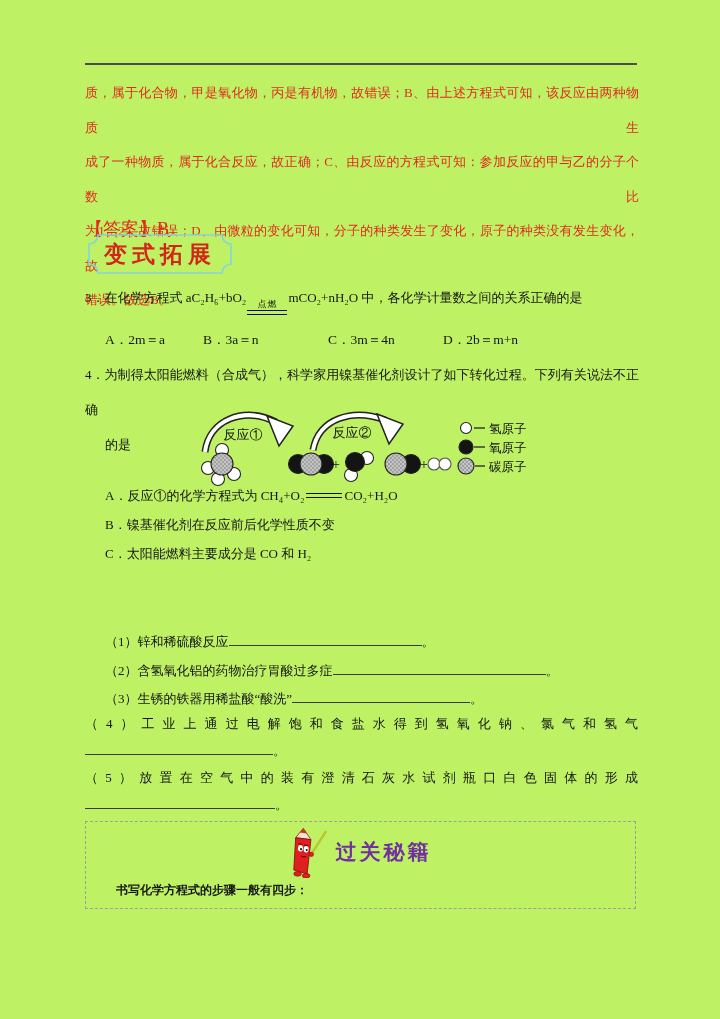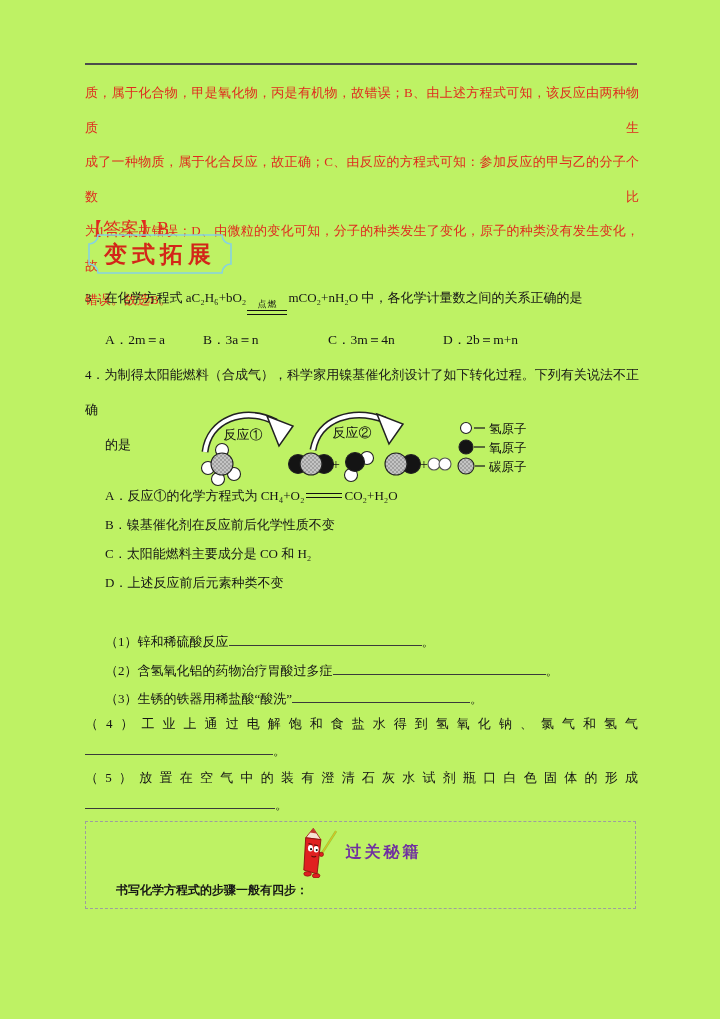--- a/index.html
+++ b/index.html
@@ -48,21 +48,21 @@
   .q5-i4a { top:715px; left:85px; width:553px; }
   .q5-i4b { top:741px; left:85px; }
   .q5-i5a { top:769px; left:85px; width:553px; }
   .q5-i5b { top:795px; left:85px; }
   .blank { display:inline-block; height:13px; border-bottom:1px solid #3a3a3a; }
   .b1 { width:193px; } .b2 { width:213px; } .b3 { width:178px; } .b4 { width:188px; } .b5 { width:190px; }
 
   .secret-box { top:821px; left:85px; width:551px; height:88px; border:1px dashed #9e9e9e; box-sizing:border-box; }
   .sb-header { display:flex; align-items:center; justify-content:center; gap:8px; margin-top:4px; }
   .sb-title {
-    color:#7030a0; font-size:16px; font-weight:bold; letter-spacing:3px;
+    color:#7030a0; font-size:21px; font-weight:bold; letter-spacing:3px;
     font-family:Liberation Sans, sans-serif;
   }
   .sb-lead { position:absolute; left:30px; top:60px; font-weight:bold; font-size:12px; }
 </style>
 </head>
 <body>
 
 <div id="page">
 
   <div class="abs header-rule"></div>
@@ -167,21 +167,20 @@
         <line x1="292" y1="60" x2="302" y2="60" stroke="#222" stroke-width="1.3"></line>
         <text x="306" y="64.5" font-size="12.5" fill="#111">碳原子</text>
       </g>
     </svg>
   </div>
 
   <div class="abs q4-options">
     <div class="opt"><span>A．反应①的化学方程式为 CH₄+O₂</span><span class="dline-inline"></span><span>CO₂+H₂O</span></div>
     <div class="opt">B．镍基催化剂在反应前后化学性质不变</div>
     <div class="opt">C．太阳能燃料主要成分是 CO 和 H₂</div>
-    <div class="opt">D．上述反应前后元素种类不变</div>
   </div>
 
 
   <div class="abs q5-item q5-i1">
     <span>（1）锌和稀硫酸反应</span><span class="blank b1"></span><span>。</span>
   </div>
   <div class="abs q5-item q5-i2">
     <span>（2）含氢氧化铝的药物治疗胃酸过多症</span><span class="blank b2"></span><span>。</span>
   </div>
   <div class="abs q5-item q5-i3">

